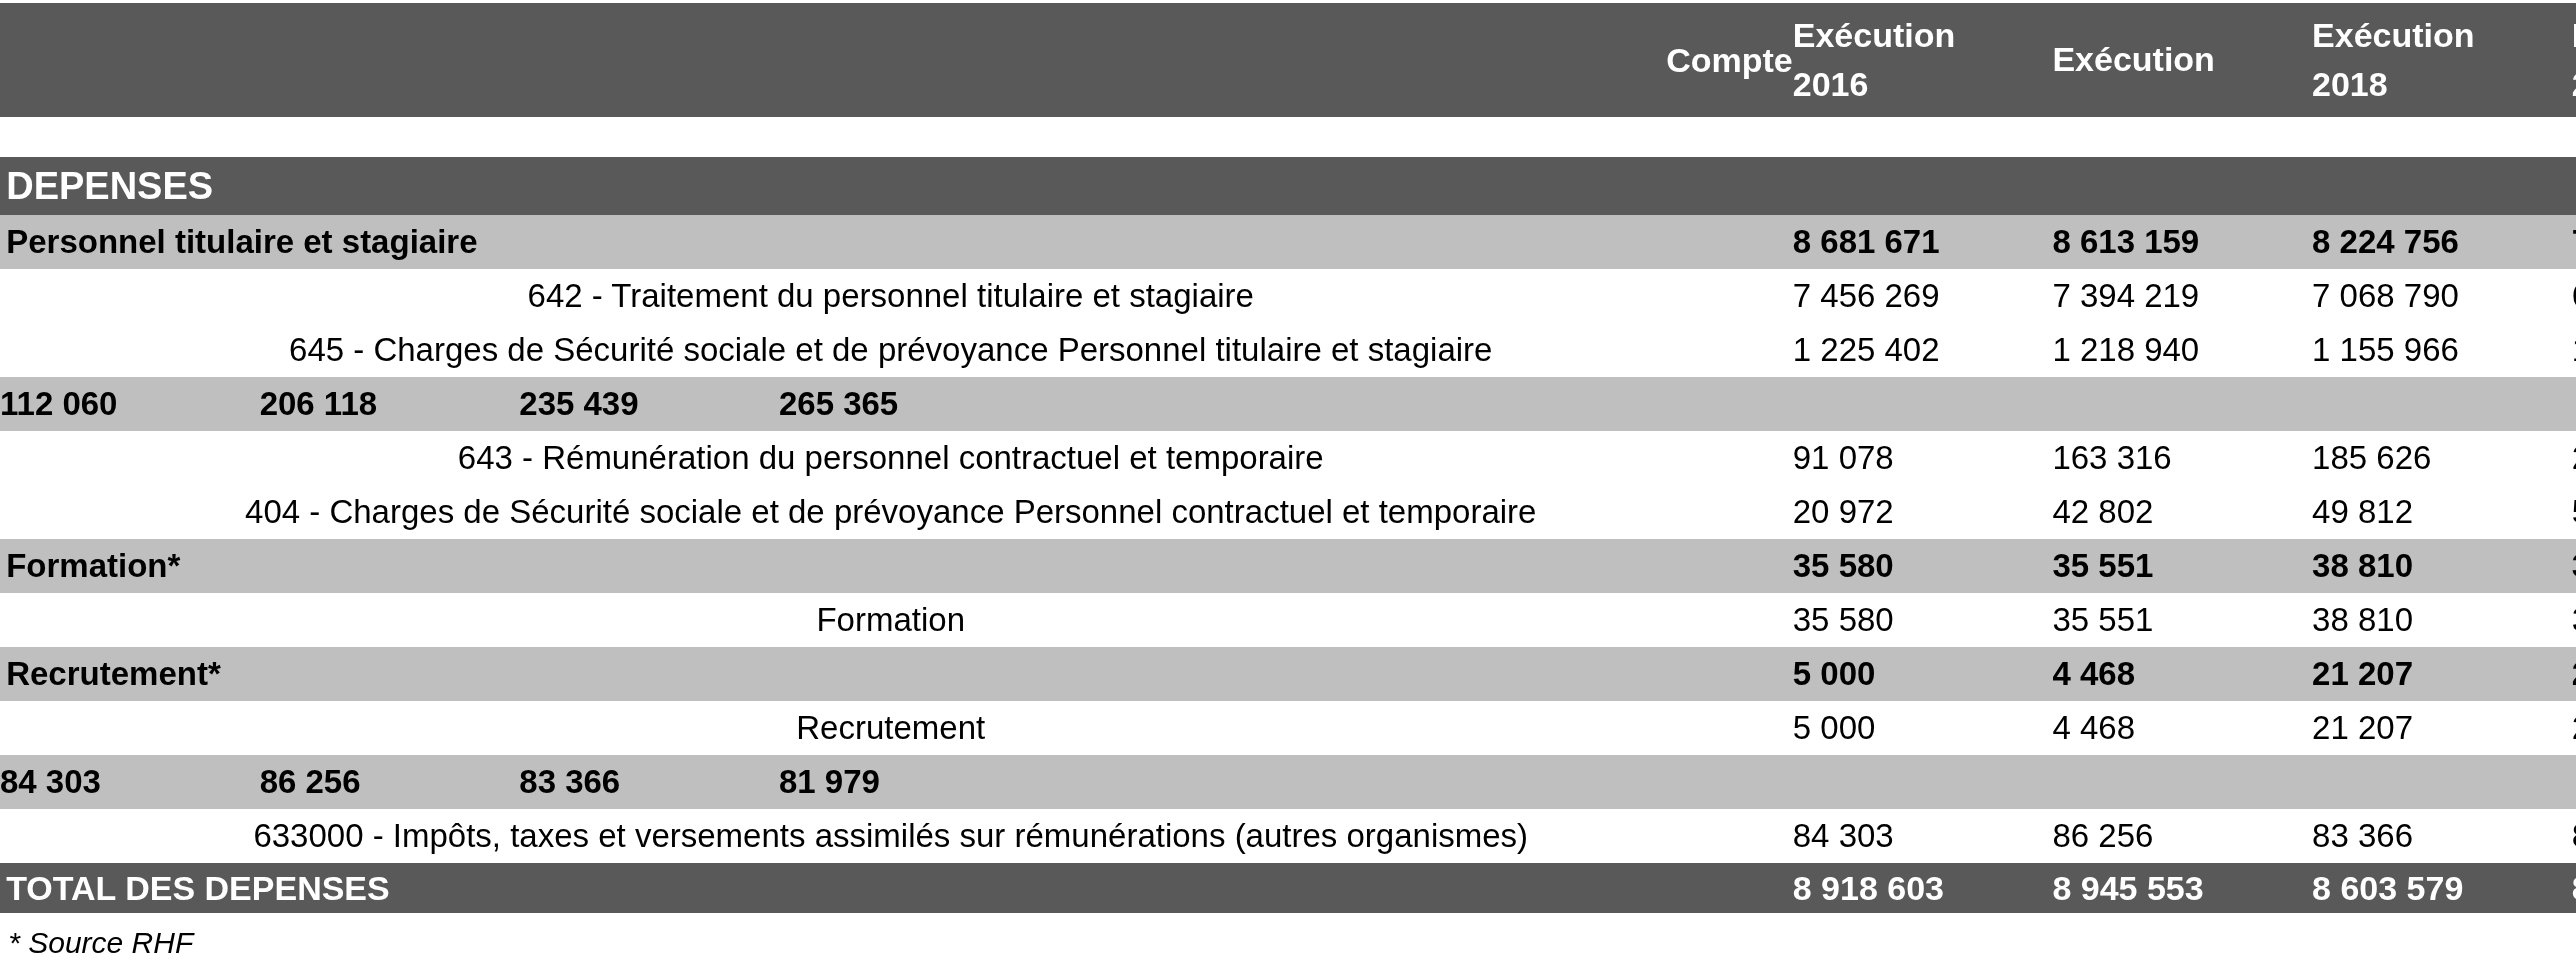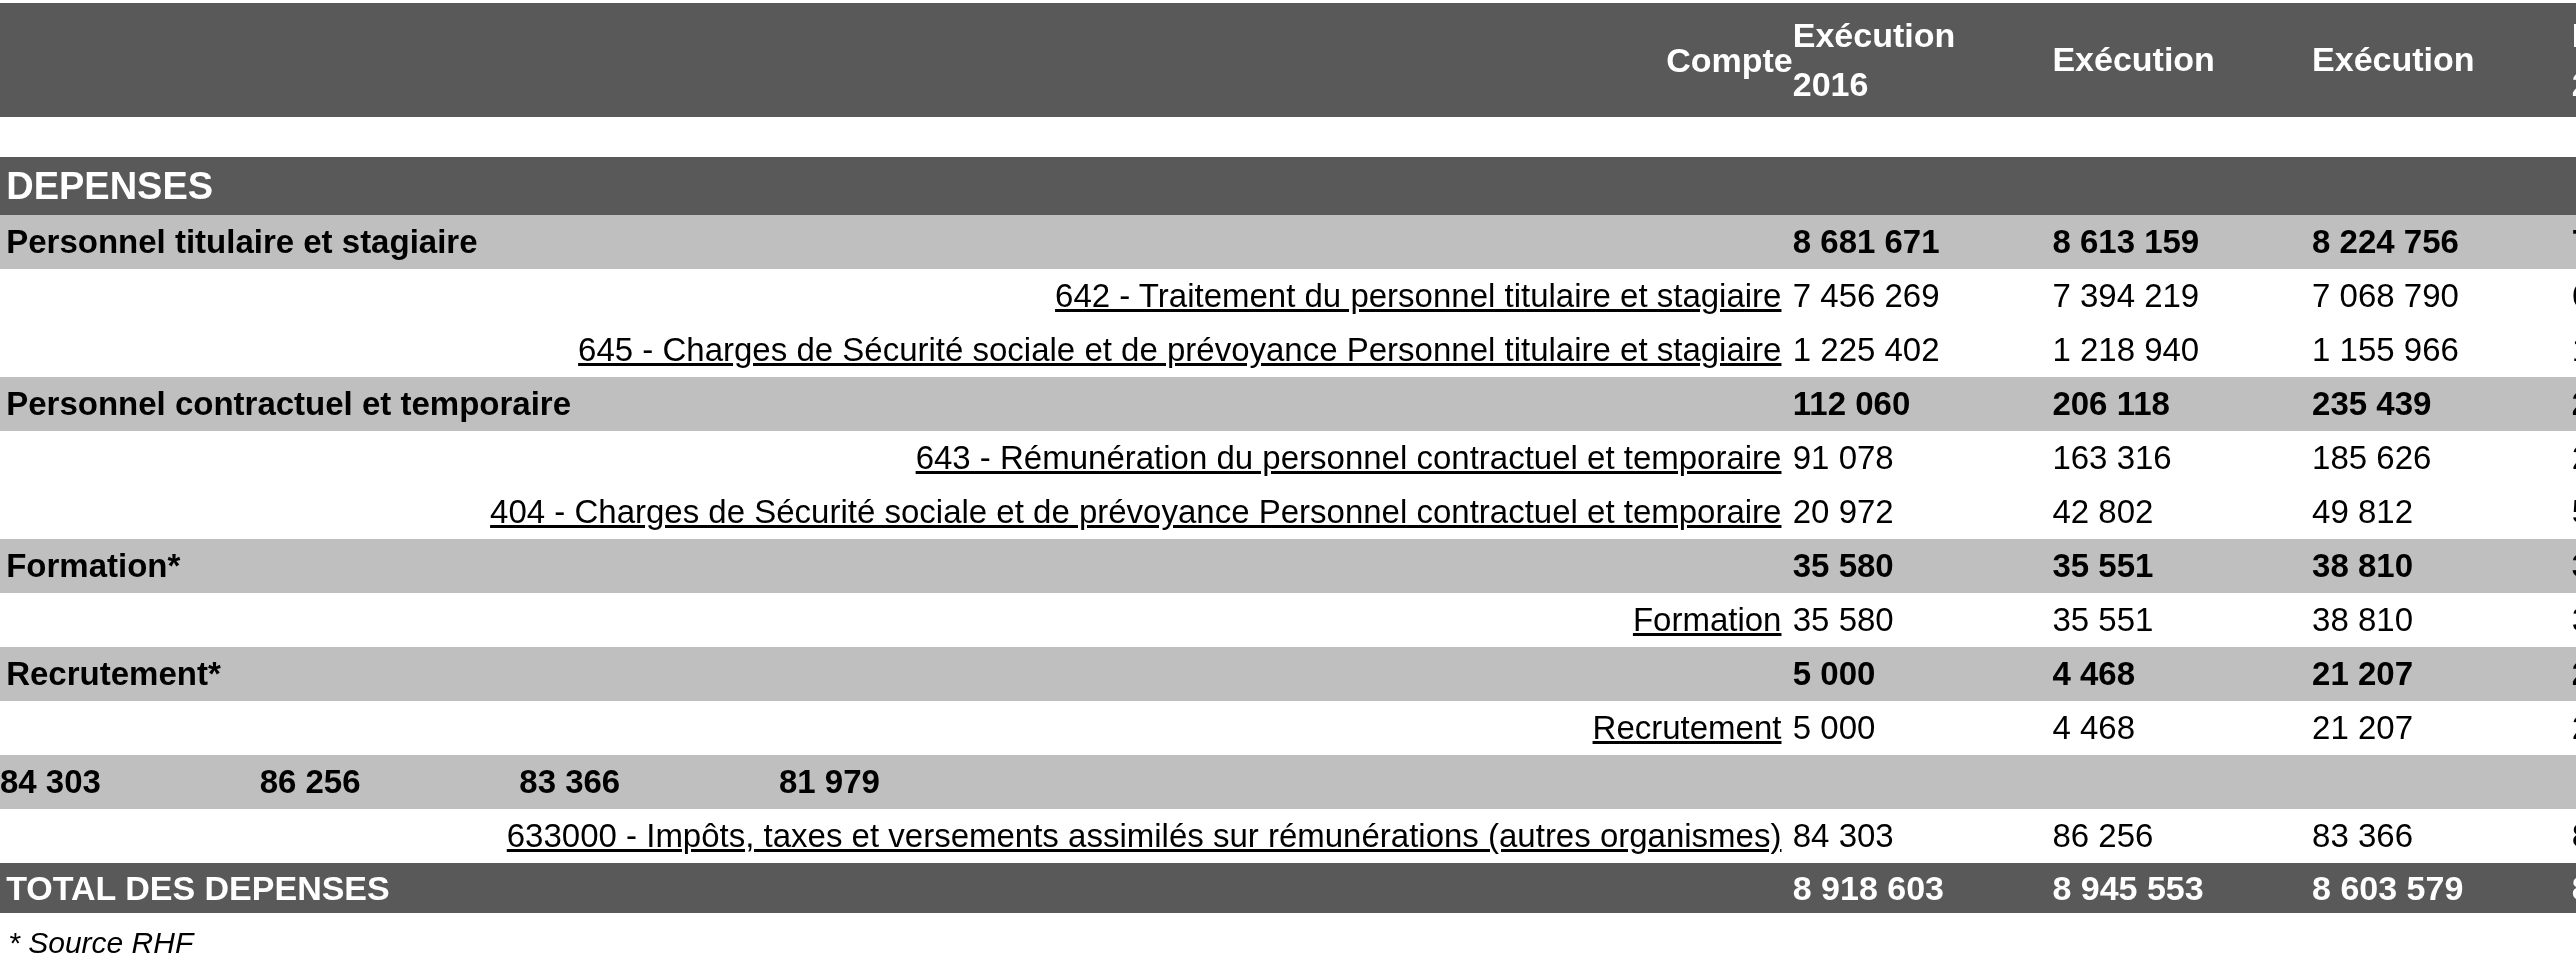--- a/index.html
+++ b/index.html
@@ -58,21 +58,21 @@
   .section-row .label-cell { flex: 1 1 100%; padding-left: 6.2px; }
 
   
   .data-row { height: 54px; font-size: 33px; }
   .data-row.group {
     background: #BFBFBF;
     font-weight: bold;
   }
   .data-row.group .label-cell { padding-left: 6.2px; text-align: left; }
   .data-row.detail { background: #ffffff; font-weight: normal; }
-  .data-row.detail .label-cell { text-align: right; padding-right: 11.3px; text-decoration: underline; }
+  .data-row.detail .label-cell { text-align: center; padding-right: 11.3px; }
 
   
   .total-row {
     height: 50px;
     background: #595959;
     color: #ffffff;
     font-weight: bold;
     font-size: 34px;
   }
   .total-row .label-cell { padding-left: 6.2px; }
@@ -94,20 +94,21 @@
     <div class="cell label-cell">Compte</div>
     <div class="cell num-cell">
       <span>Exécution</span>
       <span>2016</span>
     </div>
     <div class="cell num-cell">
       <span>Exécution</span>
     </div>
     <div class="cell num-cell">
       <span>Exécution</span>
+      <span>2018</span>
     </div>
     <div class="cell num-cell">
       <span>Exécution</span>
       <span>2019</span>
     </div>
 
   </div>
 
   <div class="gap-row"></div>
 
@@ -136,21 +137,20 @@
   <div class="row data-row detail">
     <div class="cell label-cell">645 - Charges de Sécurité sociale et de prévoyance Personnel titulaire et stagiaire</div>
     <div class="cell num-cell">1 225 402</div>
     <div class="cell num-cell">1 218 940</div>
     <div class="cell num-cell">1 155 966</div>
     <div class="cell num-cell">1 132 980</div>
 
   </div>
 
   <div class="row data-row group">
-    <div class="cell label-cell">Personnel contractuel et temporaire</div>
     <div class="cell num-cell">112 060</div>
     <div class="cell num-cell">206 118</div>
     <div class="cell num-cell">235 439</div>
     <div class="cell num-cell">265 365</div>
 
   </div>
 
   <div class="row data-row detail">
     <div class="cell label-cell">643 - Rémunération du personnel contractuel et temporaire</div>
     <div class="cell num-cell">91 078</div>

